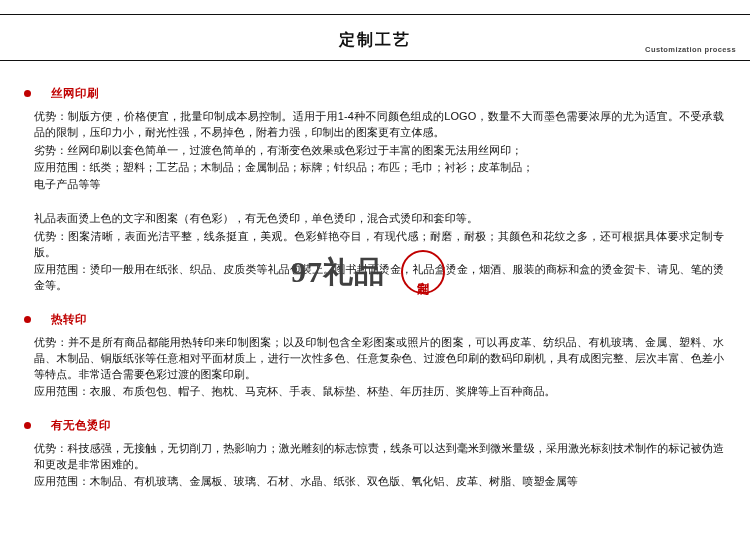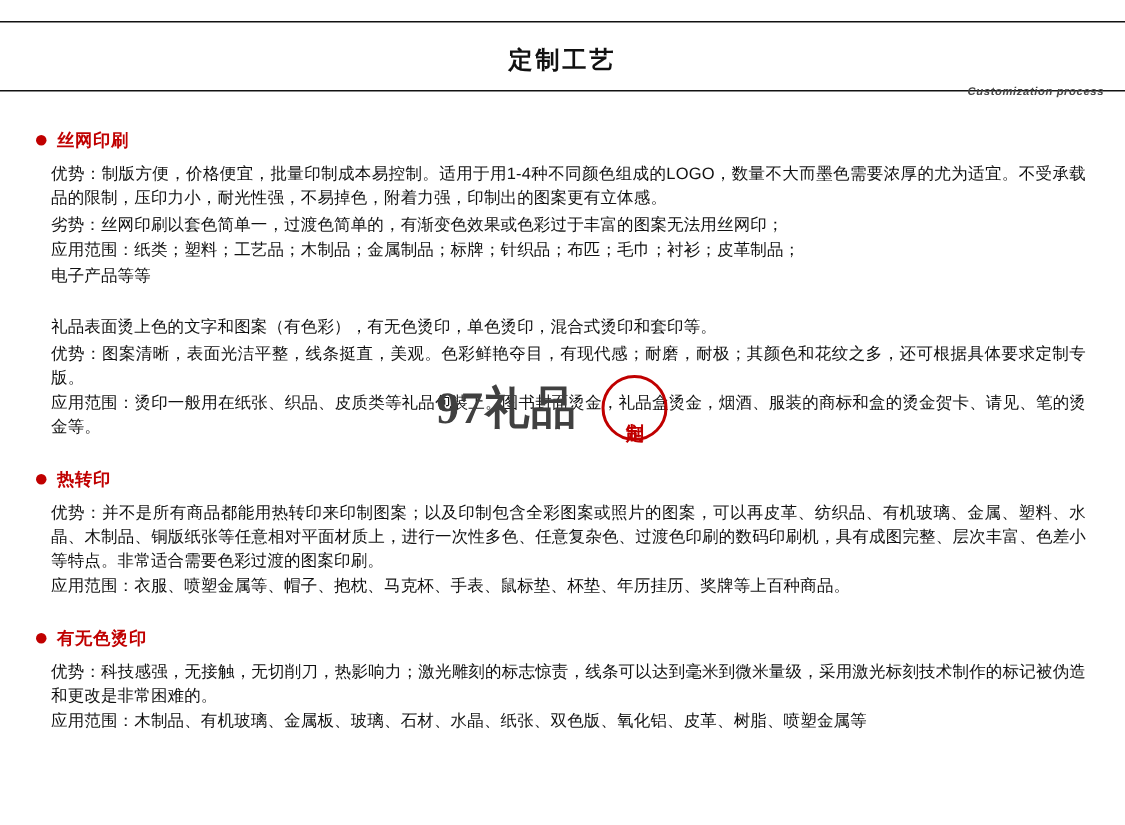--- a/index.html
+++ b/index.html
@@ -43,41 +43,40 @@
     left: 0;
     width: 750px;
     text-align: center;
     font-size: 16px;
     font-weight: bold;
     letter-spacing: 2px;
     color: #111;
   }
   .header-sub {
     position: absolute;
-    top: 56px;
+    top: 45px;
     right: 14px;
     font-size: 7.5px;
     font-weight: bold;
     letter-spacing: 0.4px;
     color: #444;
-    font-style: italic;
   }
 
   
   .content {
     padding: 18px 0 0 0;
   }
   .section {
     margin: 0 0 18px 0;
     padding: 0 26px 0 24px;
   }
   .sec-head {
     display: flex;
     align-items: center;
-    gap: 7px;
+    gap: 20px;
     margin-bottom: 7px;
   }
   .bullet {
     width: 7px;
     height: 7px;
     background: #c00000;
     border-radius: 50%;
     flex: 0 0 auto;
     display: block;
   }
@@ -168,21 +167,21 @@
       <p class="para">优势：图案清晰，表面光洁平整，线条挺直，美观。色彩鲜艳夺目，有现代感；耐磨，耐极；其颜色和花纹之多，还可根据具体要求定制专版。</p>
       <p class="para">应用范围：烫印一般用在纸张、织品、皮质类等礼品包装上。图书封面烫金，礼品盒烫金，烟酒、服装的商标和盒的烫金贺卡、请见、笔的烫金等。</p>
     </div>
 
     <div class="section">
       <div class="sec-head">
         <span class="bullet"></span>
         <span class="sec-title">热转印</span>
       </div>
       <p class="para">优势：并不是所有商品都能用热转印来印制图案；以及印制包含全彩图案或照片的图案，可以再皮革、纺织品、有机玻璃、金属、塑料、水晶、木制品、铜版纸张等任意相对平面材质上，进行一次性多色、任意复杂色、过渡色印刷的数码印刷机，具有成图完整、层次丰富、色差小等特点。非常适合需要色彩过渡的图案印刷。</p>
-      <p class="para">应用范围：衣服、喷塑金属等、帽子、抱枕、马克杯、手表、鼠标垫、杯垫、年历挂历、奖牌等上百种商品。</p>
+      <p class="para">应用范围：衣服、布质包包、帽子、抱枕、马克杯、手表、鼠标垫、杯垫、年历挂历、奖牌等上百种商品。</p>
     </div>
 
     <div class="section">
       <div class="sec-head">
         <span class="bullet"></span>
         <span class="sec-title">有无色烫印</span>
       </div>
       <p class="para">优势：科技感强，无接触，无切削刀，热影响力；激光雕刻的标志惊责，线条可以达到毫米到微米量级，采用激光标刻技术制作的标记被伪造和更改是非常困难的。</p>
       <p class="para">应用范围：木制品、有机玻璃、金属板、玻璃、石材、水晶、纸张、双色版、氧化铝、皮革、树脂、喷塑金属等</p>
     </div>

